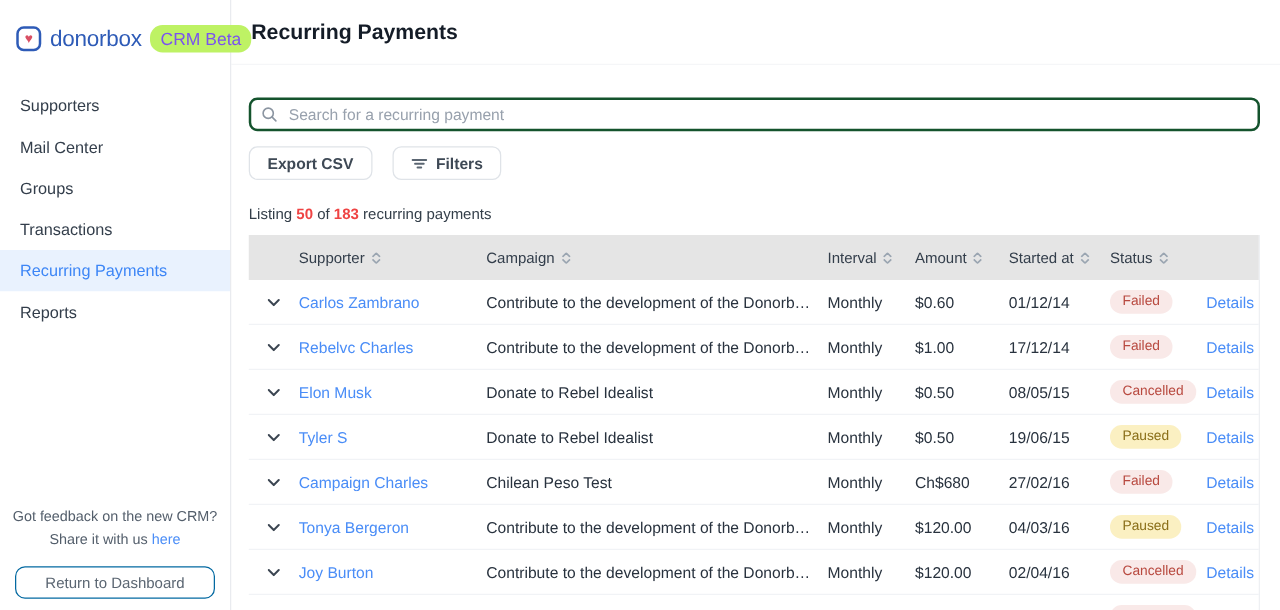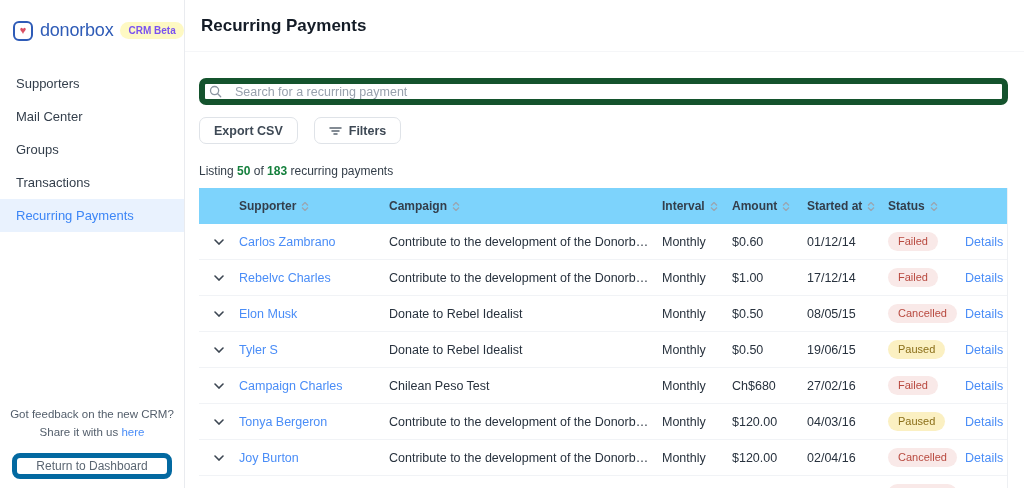--- a/index.html
+++ b/index.html
@@ -8,58 +8,58 @@
   .app { display:flex; width:1024px; height:488px; background:#fff; }
 
   
   .sidebar { width:185px; min-width:185px; border-right:1px solid #e9ebef;
     position:relative; background:#fff; }
   .logo-row { display:flex; align-items:center; gap:7px; padding:20px 6px 0 13px; }
   .logo-box { width:20px; height:20px; border:2px solid #2e5bb7; border-radius:6px;
     display:flex; align-items:center; justify-content:center; color:#d94f63;
     font-size:11px; line-height:1; flex:0 0 auto; }
   .logo-text { color:#2e5bb7; font-weight:400; font-size:18px; letter-spacing:-0.2px; }
-  .crm-badge { background:#fef9c3; color:#7a52f0; font-size:10px; font-weight:700;
+  .crm-badge { background:#bef264; color:#7a52f0; font-size:14px; font-weight:400;
     padding:3px 8px; border-radius:10px; white-space:nowrap; }
   .nav { margin-top:26px; }
   .nav-item { padding:9px 16px; font-size:13px; color:#333e4b; cursor:pointer; }
   .nav-item.active { background:#e9f2fe; color:#3d86f6; }
   .sidebar-footer { position:absolute; left:0; right:0; bottom:9px; text-align:center; }
   .feedback { font-size:11.5px; color:#535e6b; line-height:1.55; }
   .feedback .link { color:#4a8df7; cursor:pointer; }
   .return-btn { margin:11px 12px 0 12px; width:calc(100% - 24px); height:26px;
-    background:#fff; border:5px solid #0369a1; border-radius:8px; font-size:12px;
+    background:#fff; border:1px solid #0369a1; border-radius:8px; font-size:12px;
     color:#5b6672; font-family:inherit; cursor:pointer; }
 
   
   .main { flex:1; display:flex; flex-direction:column; min-width:0; }
   .main-header { height:52px; display:flex; align-items:center; padding-left:16px;
     border-bottom:1px solid #f5f6f8; flex:0 0 auto; }
   .page-title { font-size:17px; font-weight:700; color:#141c27; }
   .content { padding:26px 16px 0 14px; }
 
   .search-wrap { position:relative; }
-  .search-input { width:100%; height:27px; border:6px solid #14532d; border-radius:7px;
+  .search-input { width:100%; height:27px; border:2px solid #14532d; border-radius:7px;
     padding:0 10px 0 30px; font-size:12.5px; color:#333; font-family:inherit;
     outline:none; background:#fff; }
   .search-input::placeholder { color:#98a1ad; }
   .search-icon { position:absolute; left:10px; top:7px; width:13px; height:13px; }
 
   .btn-row { margin-top:12px; display:flex; gap:16px; }
   .btn { height:27px; padding:0 14px; background:#fff; border:1px solid #dfe3e8;
     border-radius:7px; font-size:12.5px; font-weight:600; color:#3e4955;
     display:inline-flex; align-items:center; gap:7px; cursor:pointer; font-family:inherit; }
 
   .listing { margin-top:20px; font-size:12px; color:#333e49; }
-  .listing b { color:#15803d; }
+  .listing b { color:#ef4444; }
 
   
   .table { margin-top:10px; border-right:1px solid #eef0f3; }
-  .thead { display:flex; align-items:center; height:36px; background:#7dd3fc;
-    font-size:12px; font-weight:700; color:#333e4b; }
+  .thead { display:flex; align-items:center; height:36px; background:#e5e5e5;
+    font-size:12px; font-weight:400; color:#333e4b; }
   .trow { display:flex; align-items:center; height:36px; border-bottom:1px solid #f1f3f6;
     font-size:12.5px; color:#28323e; }
   .col-toggle { width:40px; display:flex; justify-content:center; flex:0 0 auto; }
   .col-supporter { width:150px; flex:0 0 auto; padding-right:8px; overflow:hidden;
     white-space:nowrap; text-overflow:ellipsis; }
   .col-campaign { flex:1 1 auto; min-width:0; padding-right:8px; overflow:hidden;
     white-space:nowrap; text-overflow:ellipsis; }
   .col-interval { width:70px; flex:0 0 auto; }
   .col-amount { width:75px; flex:0 0 auto; }
   .col-started { width:81px; flex:0 0 auto; }
@@ -86,20 +86,21 @@
       <span class="logo-box">♥</span>
       <span class="logo-text">donorbox</span>
       <span class="crm-badge">CRM Beta</span>
     </div>
     <nav class="nav">
       <div class="nav-item">Supporters</div>
       <div class="nav-item">Mail Center</div>
       <div class="nav-item">Groups</div>
       <div class="nav-item">Transactions</div>
       <div class="nav-item active">Recurring Payments</div>
+      <div class="nav-item">Reports</div>
     </nav>
     <div class="sidebar-footer">
       <div class="feedback">
         <span>Got feedback on the new CRM?</span><br>
         <span>Share it with us</span>
         <span class="link">here</span>
       </div>
       <button class="return-btn">Return to Dashboard</button>
     </div>
   </aside>

